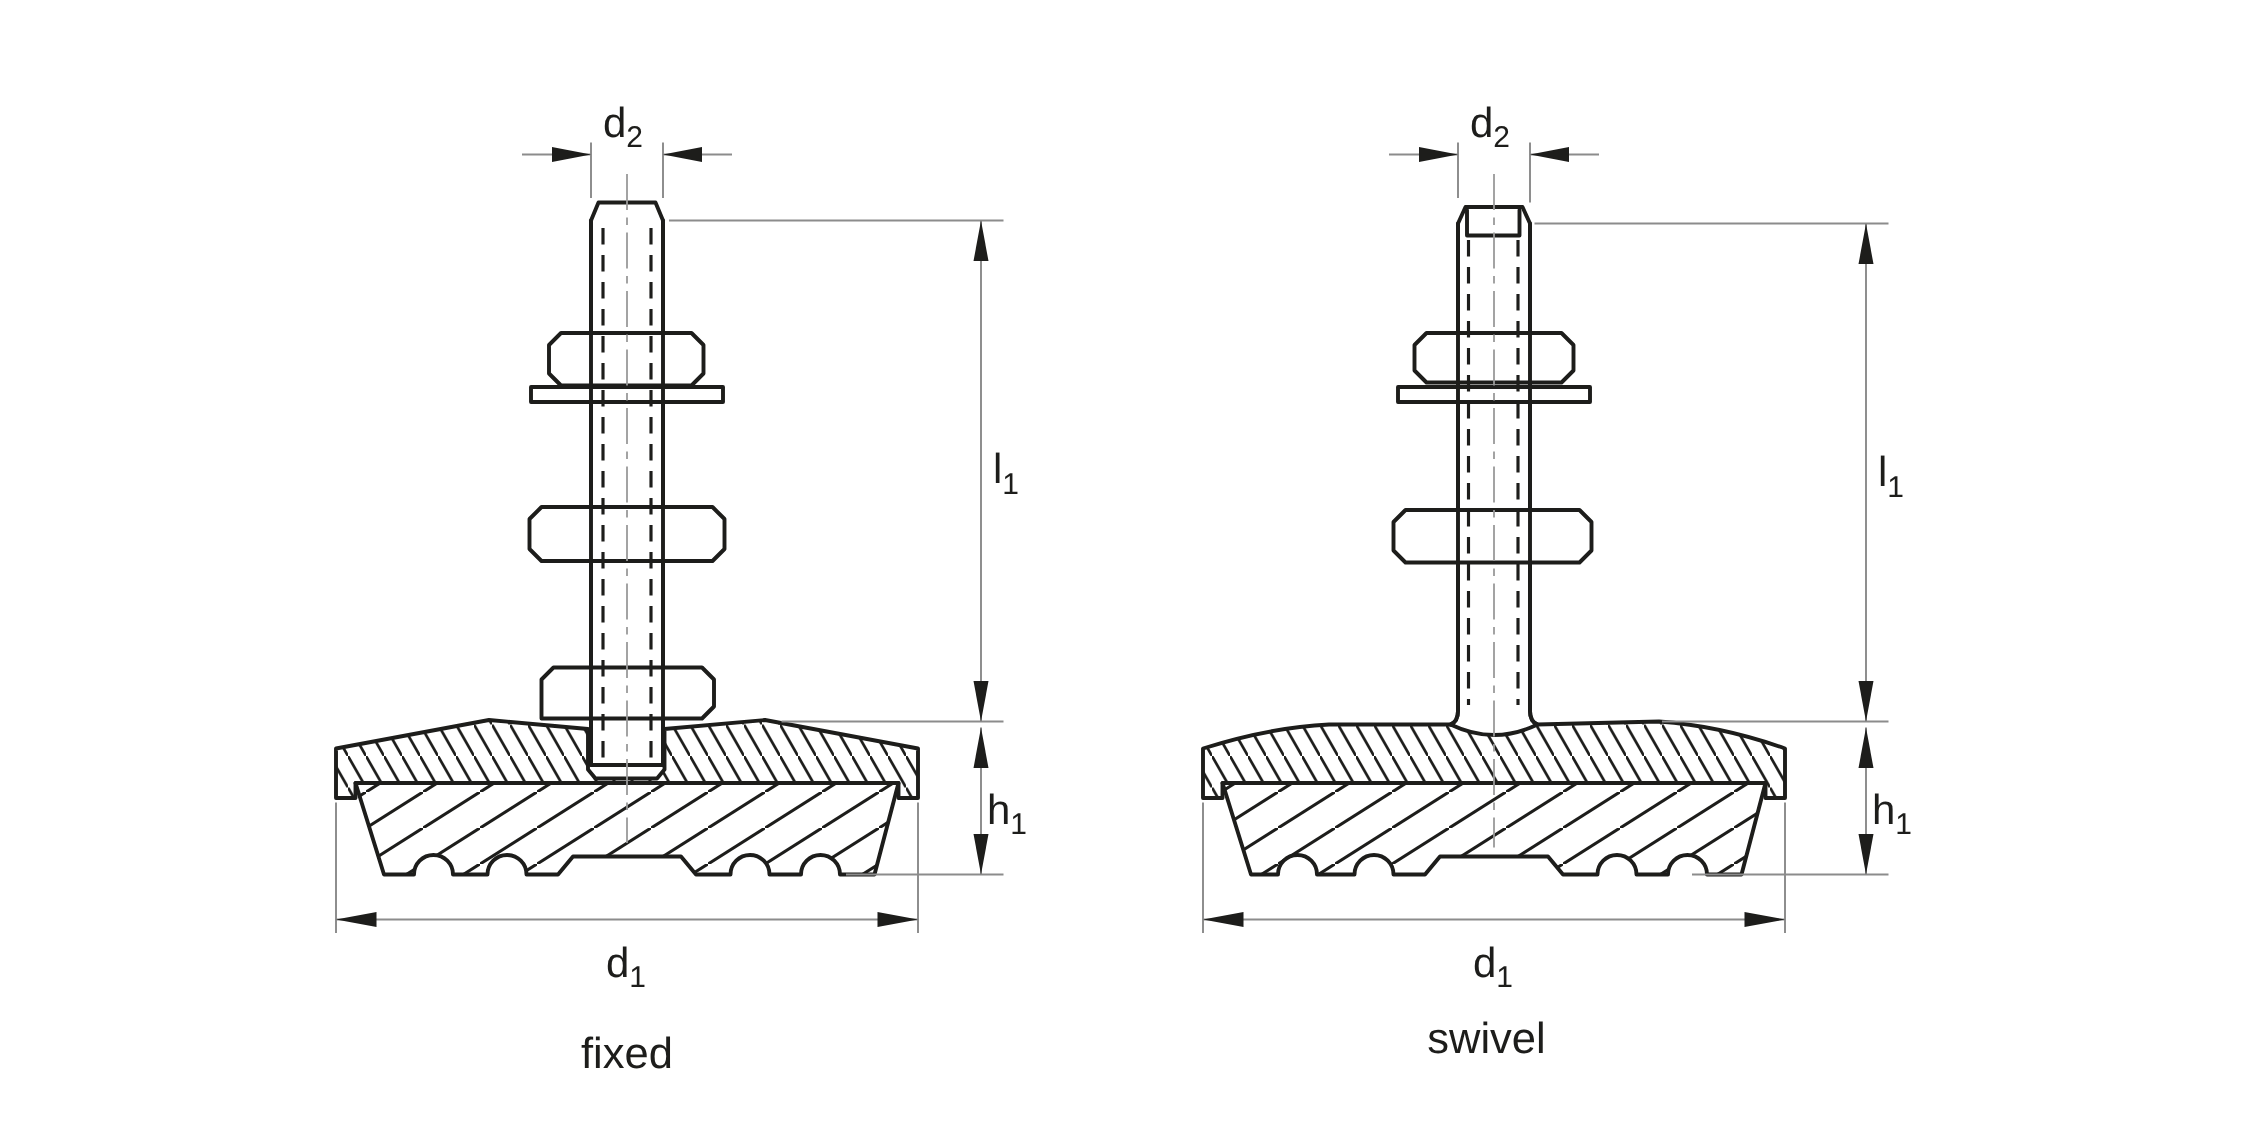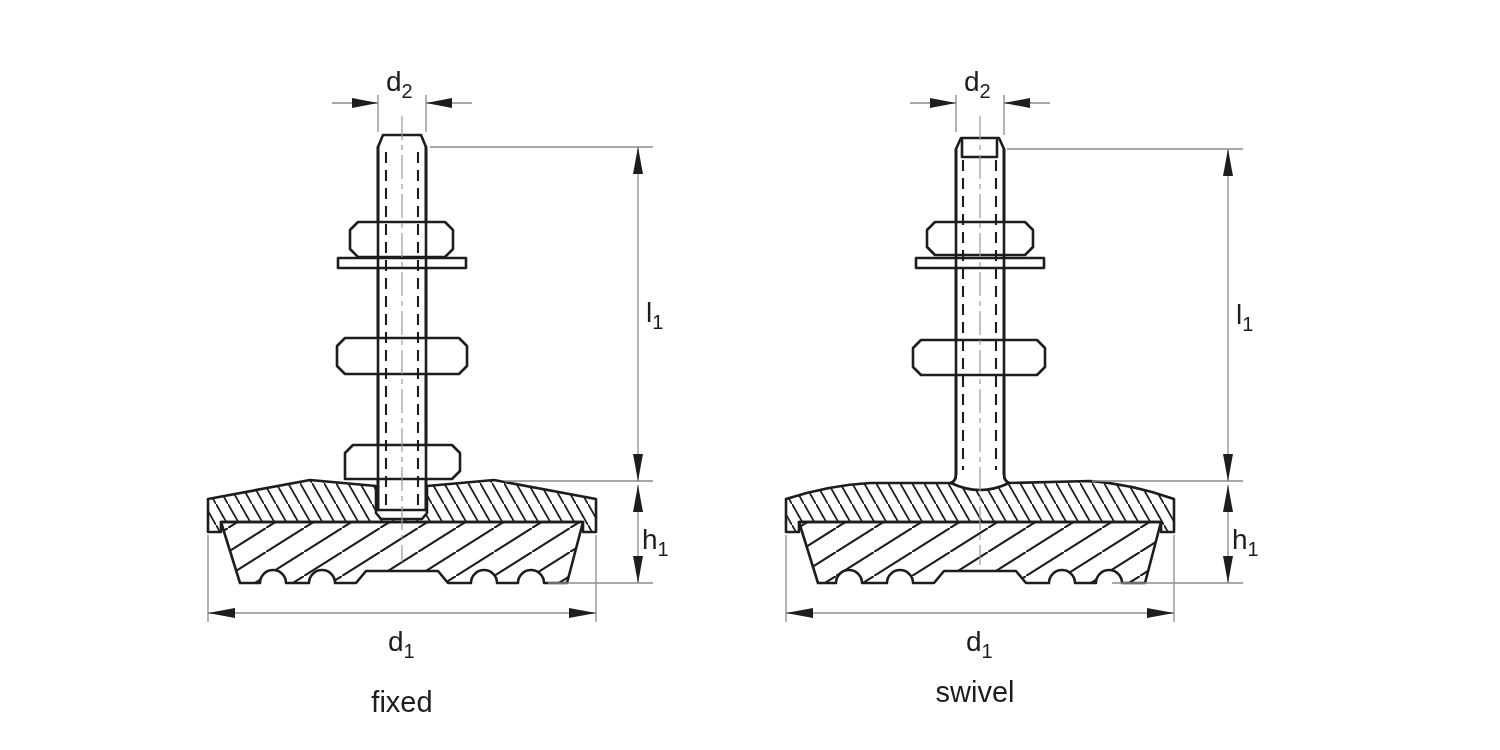--- a/index.html
+++ b/index.html
@@ -1,21 +1,21 @@
 <!DOCTYPE html>
 <html style="--line: #1d1d1b; --dim: #8c8c8c; --background: #ffffff;"><head>
 <meta charset="utf-8">
 <style>
   :root{
     --line:#1d1d1b;
     --dim:#8c8c8c;
     --background:#ffffff;
   }
   html,body{margin:0;padding:0;background:var(--background);}
-  .stage{width:1236px;height:750px;position:relative;background:var(--background);}
+  .stage{width:1236px;height:750px;position:relative;background:var(--background);margin-left:16px;}
   svg{display:block;}
   .plate{fill:url(#hatchSteel);stroke:var(--line);stroke-width:2.6;stroke-linejoin:round;}
   .rubber{fill:url(#hatchRubber);stroke:var(--line);stroke-width:2.6;stroke-linejoin:round;}
   .part{fill:#ffffff;stroke:var(--line);stroke-width:2.6;stroke-linejoin:round;}
   .edge{fill:none;stroke:var(--line);stroke-width:2.6;stroke-linejoin:round;stroke-linecap:round;}
   .hatchSteelLine{stroke:var(--line);stroke-width:1.8;}
   .hatchRubberLine{stroke:var(--line);stroke-width:2.1;}
   .thread{fill:none;stroke:var(--line);stroke-width:2.1;stroke-dasharray:11 7;}
   .cl{fill:none;stroke:#9a9a9a;stroke-width:1.2;stroke-dasharray:24 5 5 5;}
   .dim{fill:none;stroke:var(--dim);stroke-width:1.3;}

